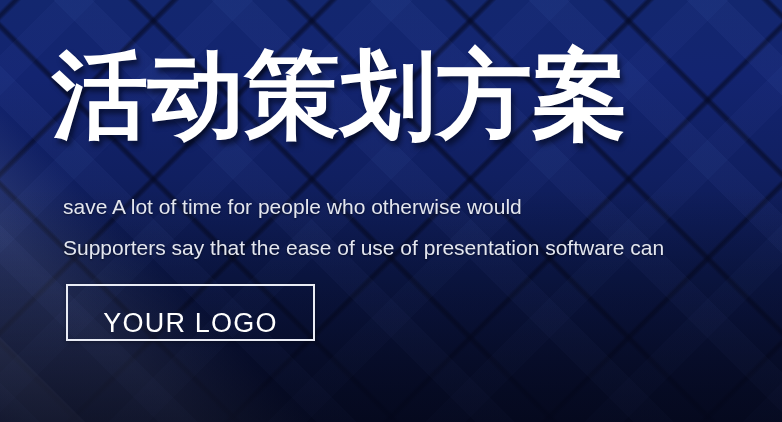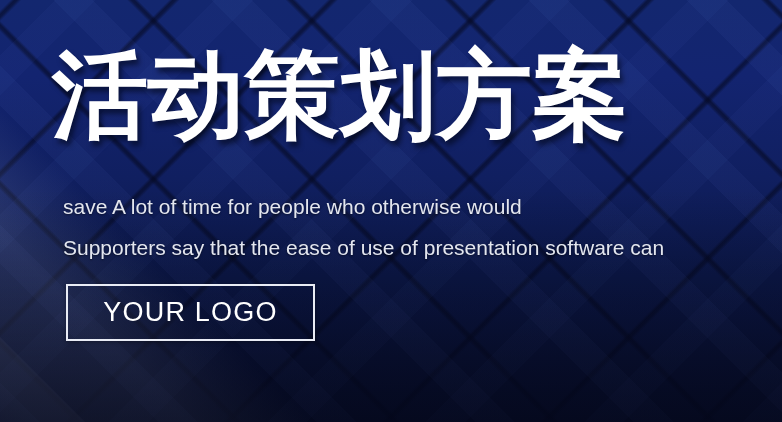--- a/index.html
+++ b/index.html
@@ -130,21 +130,21 @@
 
   .logo-box {
     position: absolute;
     left: 66px;
     top: 284px;
     width: 249px;
     height: 57px;
     box-sizing: border-box;
     border: 2px solid #e9ecf5;
     display: flex;
-    align-items: center;
+    align-items: flex-end;
     justify-content: center;
     box-shadow: 0 1px 4px rgba(0,0,0,0.35);
   }
   .logo-text {
     font-size: 27px;
     color: #ffffff;
     letter-spacing: 1.2px;
     font-weight: normal;
     white-space: nowrap;
   }

